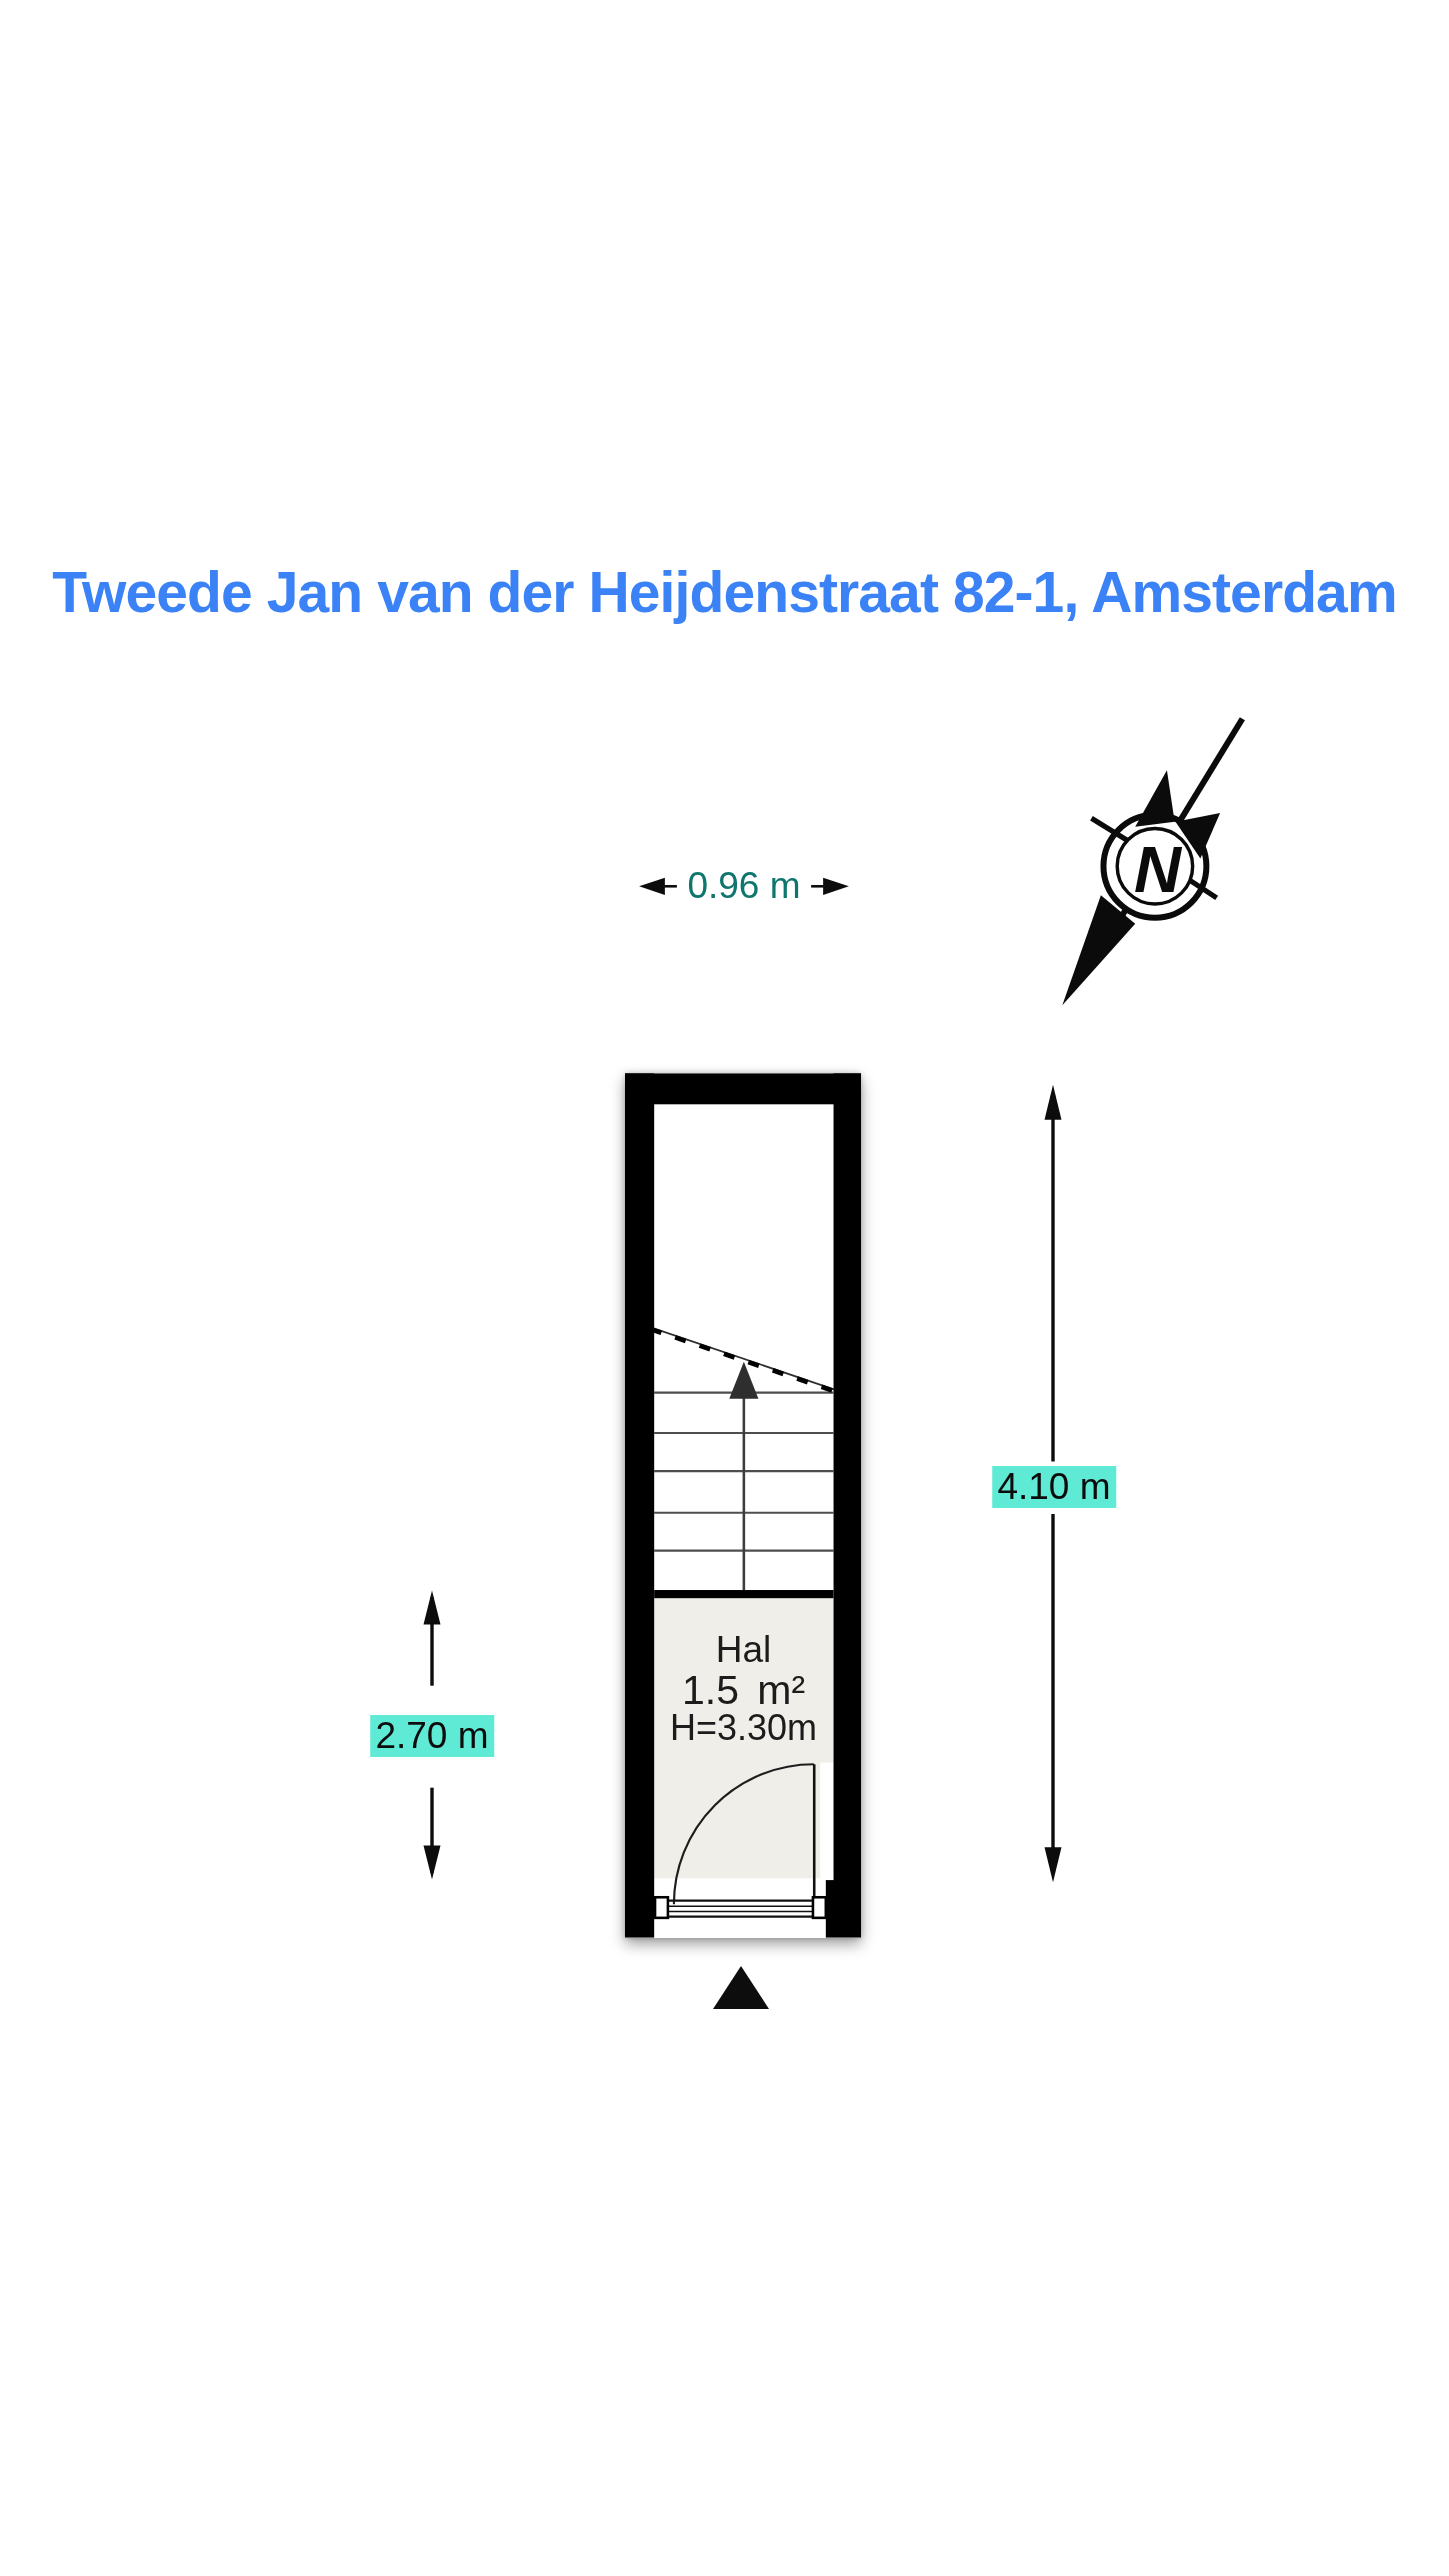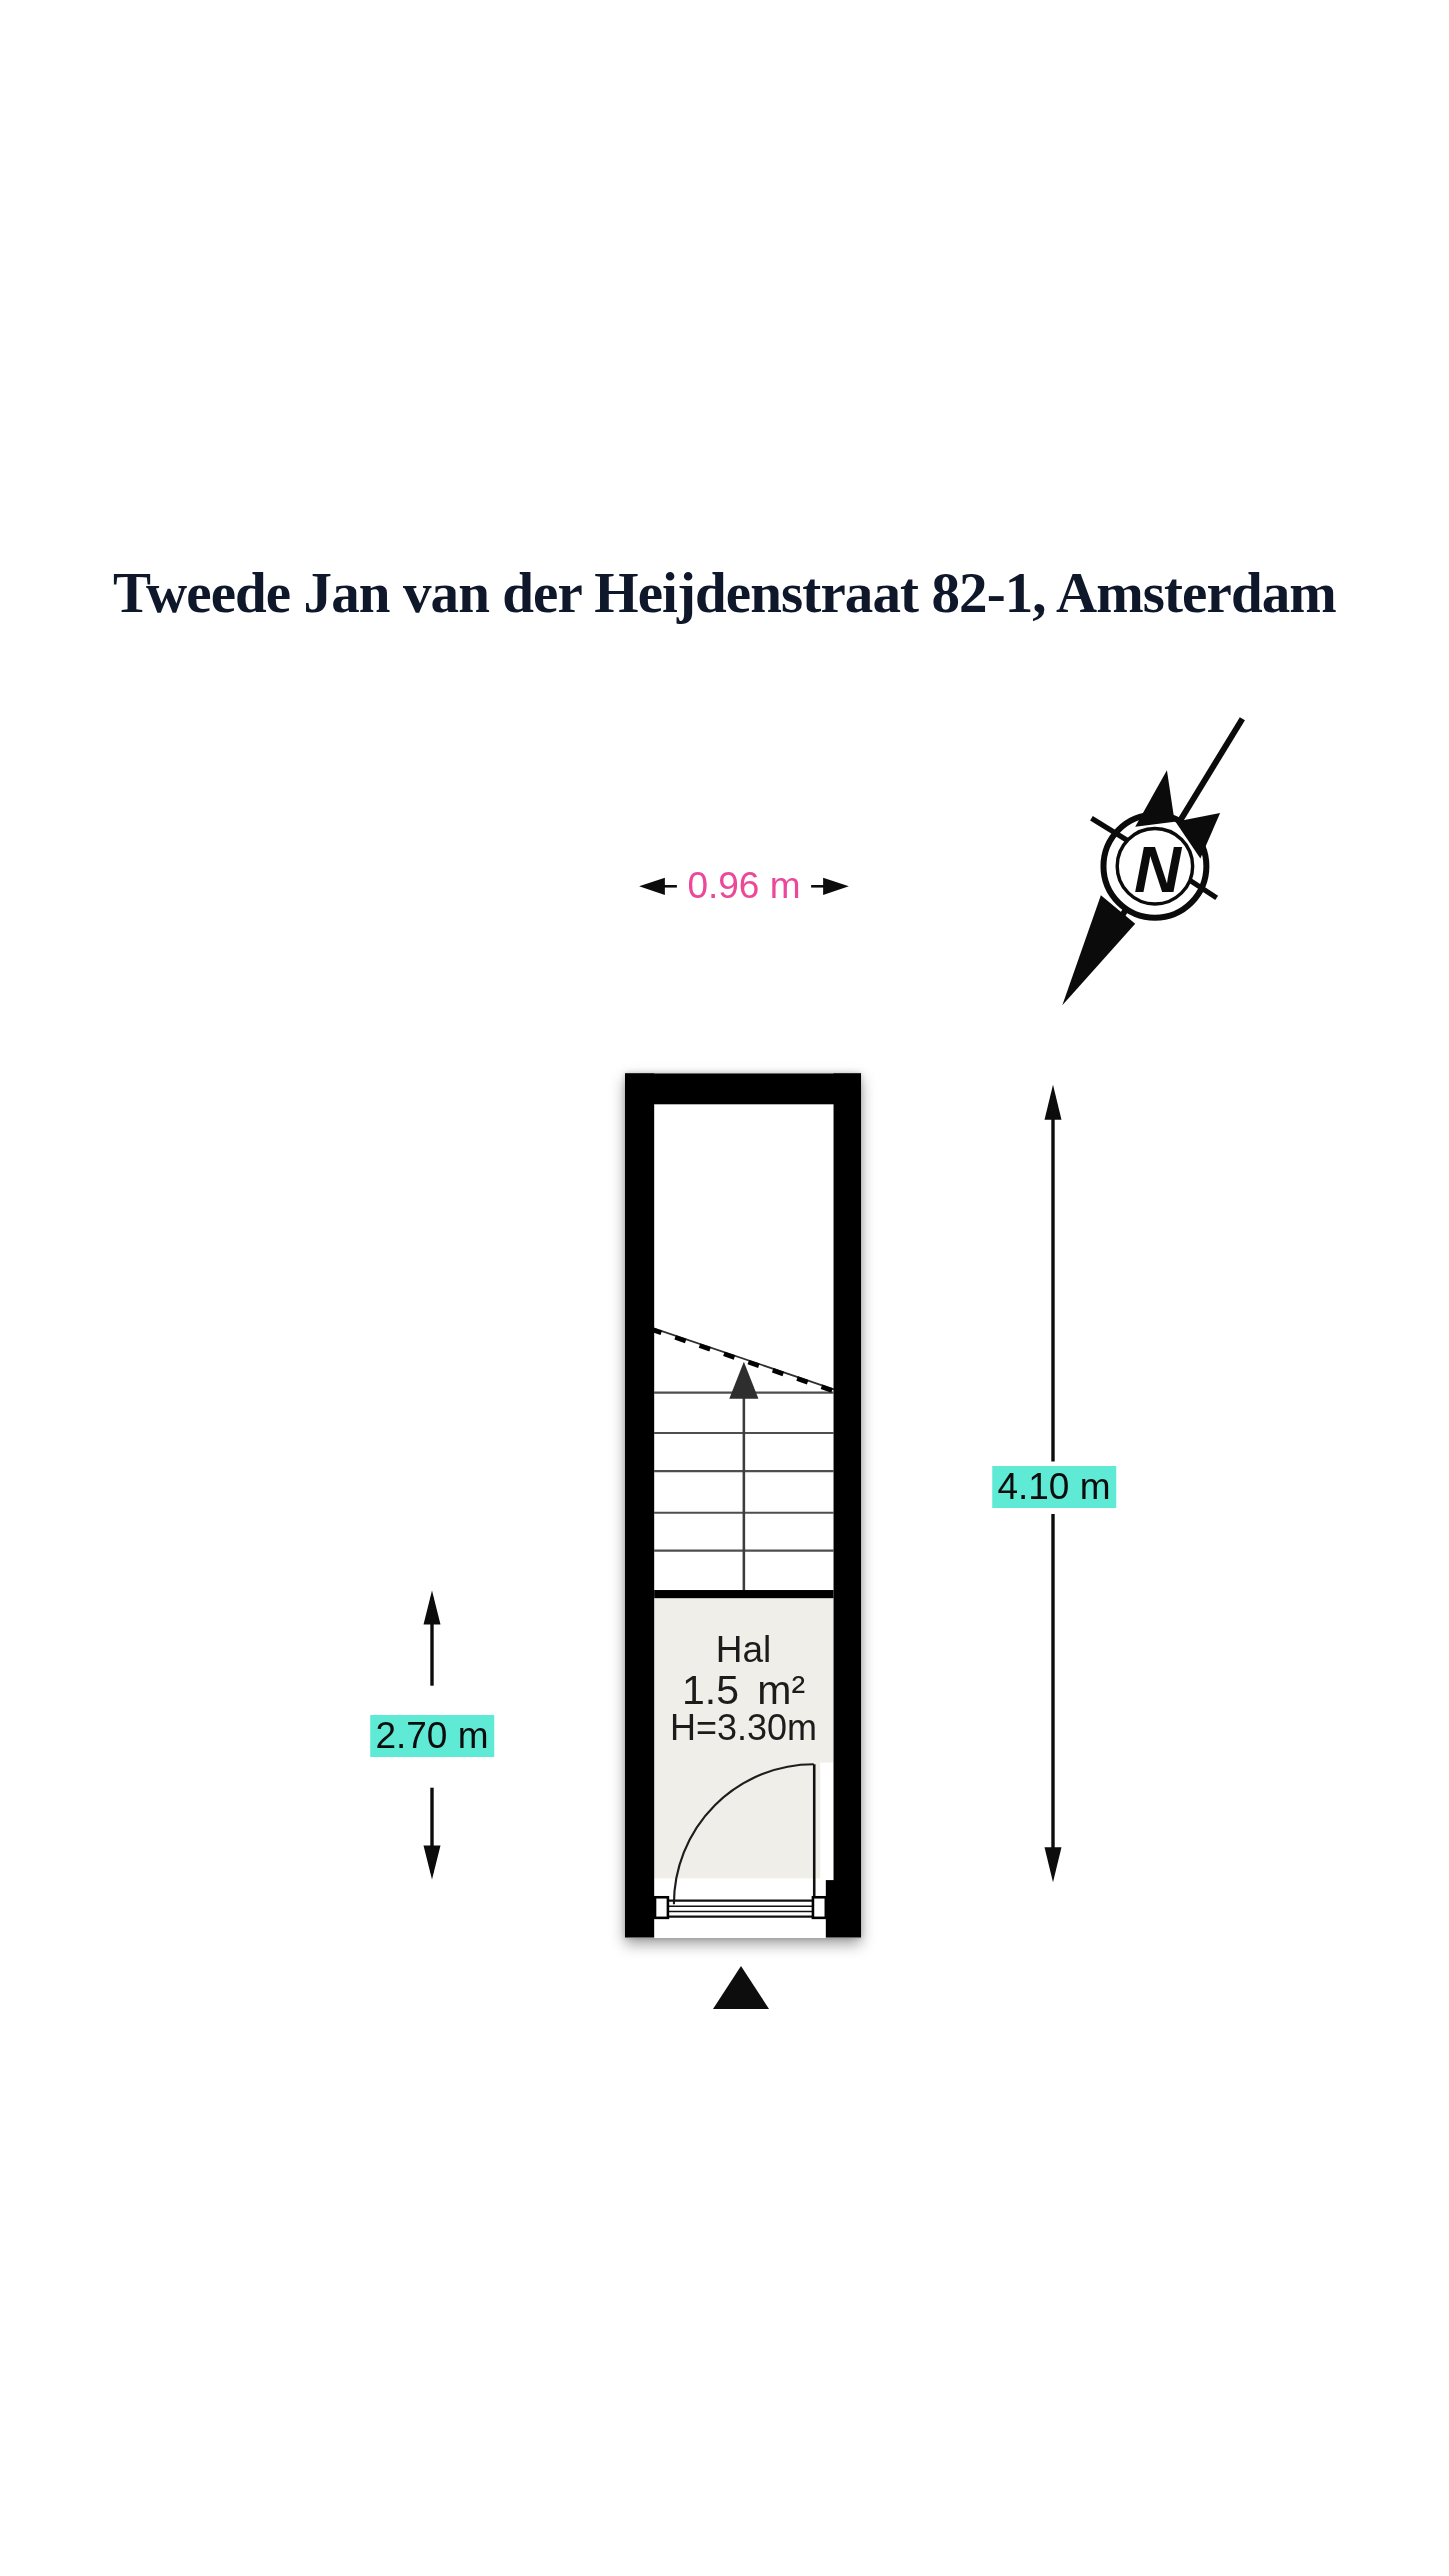--- a/index.html
+++ b/index.html
@@ -3,28 +3,28 @@
 <meta charset="utf-8">
 <style>
   html,body{margin:0;padding:0;background:#ffffff;}
   .canvas{
     position:relative;width:1449px;height:2576px;background:#ffffff;overflow:hidden;
     font-family:"Liberation Sans",sans-serif;color:#1a1a1a;
   }
   
   .title{
     position:absolute;top:560px;left:0;width:1449px;text-align:center;
-    font-weight:bold;font-size:57px;line-height:65px;color:#0f172a;letter-spacing:-0.9px;font-family:Liberation Serif, serif;
+    font-weight:bold;font-size:57px;line-height:65px;color:#3b82f6;letter-spacing:-0.9px;
   }
   
   .dim-top{
     position:absolute;left:591px;top:860px;width:306px;height:52px;
     display:flex;align-items:center;justify-content:center;gap:10.3px;
   }
-  .dim-top .dim-text{font-size:37px;color:#ec4899;}
+  .dim-top .dim-text{font-size:37px;color:#0f766e;}
   
   .plan{
     position:absolute;left:625px;top:1073px;width:236px;height:865px;
   }
   .plan-bg{
     position:absolute;left:0;top:0;width:236px;height:865px;background:#fff;
     box-shadow:0 6px 13.7px rgba(0,0,0,.38), 0 0 5.2px rgba(0,0,0,.18);
   }
   .plan svg.plan-svg{position:absolute;left:0;top:0;}
   .hall-label{

